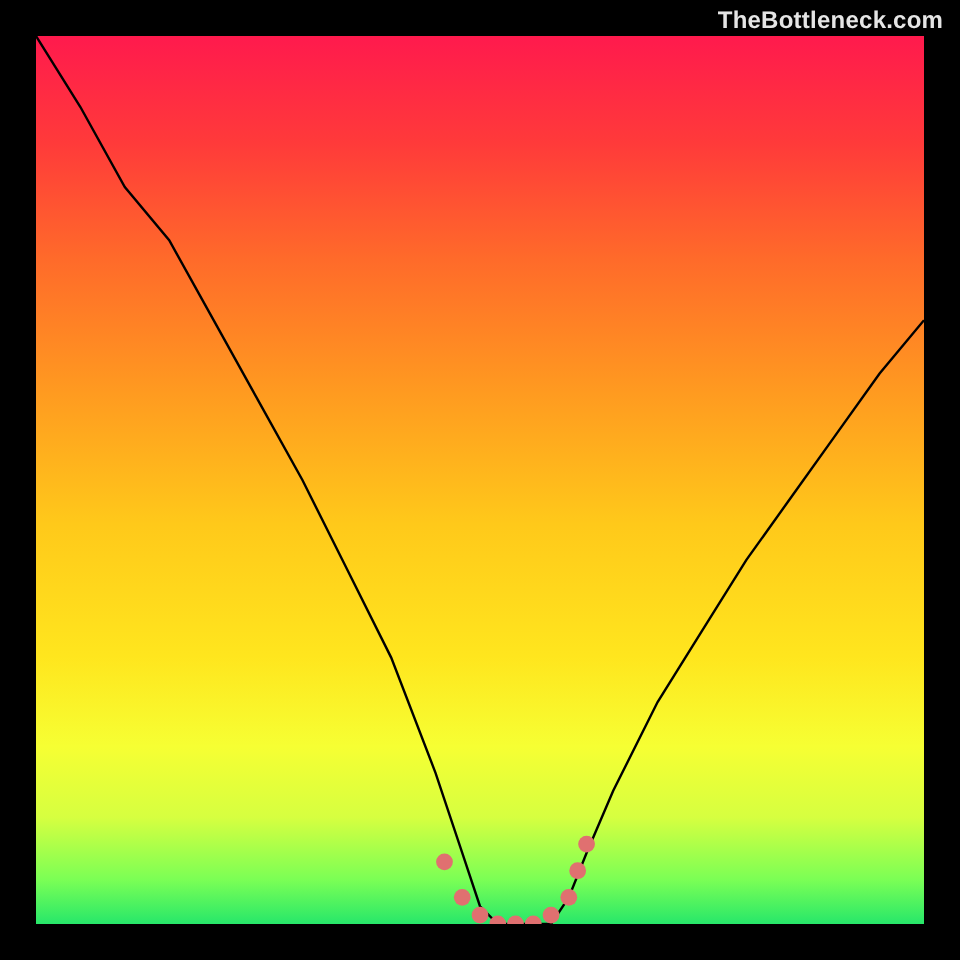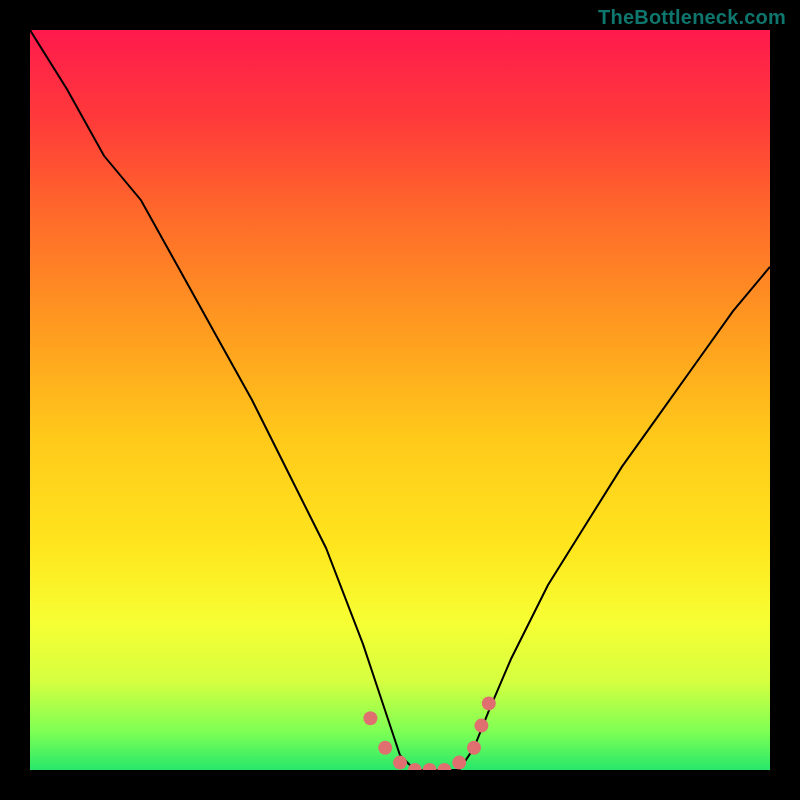--- a/index.html
+++ b/index.html
@@ -32,21 +32,21 @@
       #ffe61e 70%,
       #f6ff33 80%,
       #d6ff40 88%,
       #7bff55 95%,
       #27e76a 100%);
   }
   .watermark {
     position: absolute;
     top: 6px;
     right: 14px;
-    color: #0f766e;
+    color: #e5e5e5;
     font-size: 20px;
     font-weight: 600;
     letter-spacing: 0.2px;
     user-select: none;
   }
   svg.overlay {
     position: absolute;
     left: 0;
     top: 0;
     width: 740px;

